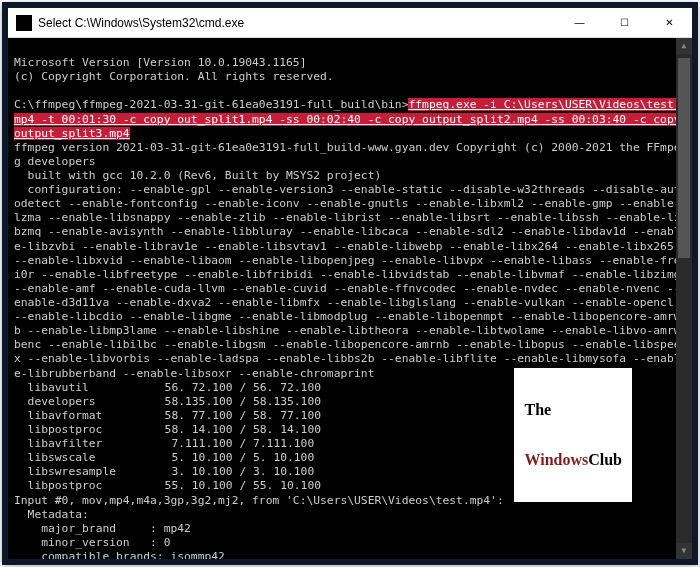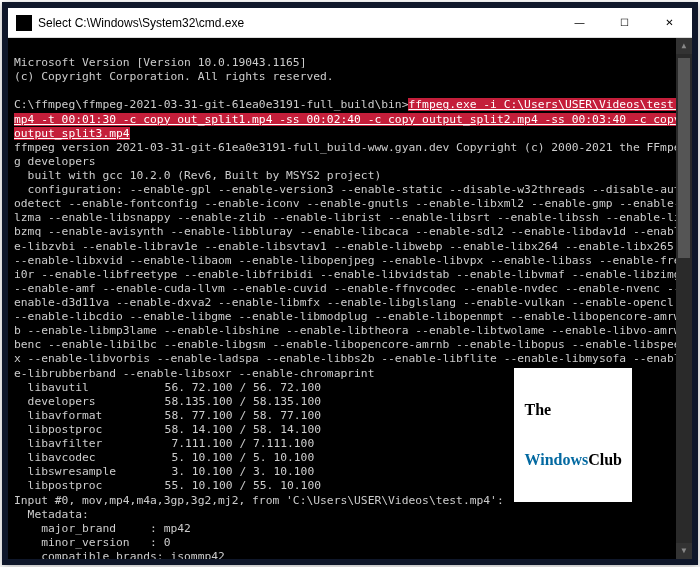--- a/index.html
+++ b/index.html
@@ -12,21 +12,21 @@
     .win-btn { width: 45px; height: 29px; display: flex; align-items: center; justify-content: center; font-family: 'Segoe UI', sans-serif; font-size: 10px; cursor: pointer; }
     .console-area { flex: 1; background: #000; color: #ccc; font-size: 11.3px; line-height: 1.25; padding: 4px 6px; overflow: hidden; position: relative; white-space: pre-wrap; word-break: break-all; }
     .console-area::-webkit-scrollbar { width: 16px; }
     .scrollbar { position: absolute; right: 0; top: 0; width: 16px; height: 100%; background: #2a2a2a; }
     .scrollbar-thumb { position: absolute; right: 2px; top: 20px; width: 12px; height: 200px; background: #555; }
     .scrollbar-arrow { position: absolute; right: 0; width: 16px; height: 16px; background: #333; color: #888; font-size: 8px; display: flex; align-items: center; justify-content: center; }
     .scrollbar-arrow.up { top: 0; }
     .scrollbar-arrow.down { bottom: 0; }
     .highlight { background: #c41e3a; color: #fff; text-decoration: underline; }
     .watermark { position: absolute; right: 60px; top: 330px; background: #fff; color: #000; font-family: Liberation Serif, serif; font-size: 16px; font-weight: 700; padding: 0 10px; line-height: 1.05; }
-    .watermark .blue { color: #0369a1; }
+    .watermark .blue { color: #7f1d1d; }
     .col { display: inline-block; }
     .c1 { width: 110px; }
     .c2 { width: 95px; text-align: right; }
   </style>
 </head>
 <body>
 
 <div class="window">
   <div class="titlebar">
     <div class="titlebar-icon"></div>
@@ -43,21 +43,21 @@
 
 <span>C:\ffmpeg\ffmpeg-2021-03-31-git-61ea0e3191-full_build\bin&gt;</span><span class="highlight">ffmpeg.exe -i C:\Users\USER\Videos\test.mp4 -t 00:01:30 -c copy out_split1.mp4 -ss 00:02:40 -c copy output_split2.mp4 -ss 00:03:40 -c copy output_split3.mp4</span>
 <span>ffmpeg version 2021-03-31-git-61ea0e3191-full_build-www.gyan.dev Copyright (c) 2000-2021 the FFmpeg developers</span>
 <span>  built with gcc 10.2.0 (Rev6, Built by MSYS2 project)</span>
 <span>  configuration: --enable-gpl --enable-version3 --enable-static --disable-w32threads --disable-autodetect --enable-fontconfig --enable-iconv --enable-gnutls --enable-libxml2 --enable-gmp --enable-lzma --enable-libsnappy --enable-zlib --enable-librist --enable-libsrt --enable-libssh --enable-libzmq --enable-avisynth --enable-libbluray --enable-libcaca --enable-sdl2 --enable-libdav1d --enable-libzvbi --enable-librav1e --enable-libsvtav1 --enable-libwebp --enable-libx264 --enable-libx265 --enable-libxvid --enable-libaom --enable-libopenjpeg --enable-libvpx --enable-libass --enable-frei0r --enable-libfreetype --enable-libfribidi --enable-libvidstab --enable-libvmaf --enable-libzimg --enable-amf --enable-cuda-llvm --enable-cuvid --enable-ffnvcodec --enable-nvdec --enable-nvenc --enable-d3d11va --enable-dxva2 --enable-libmfx --enable-libglslang --enable-vulkan --enable-opencl --enable-libcdio --enable-libgme --enable-libmodplug --enable-libopenmpt --enable-libopencore-amrwb --enable-libmp3lame --enable-libshine --enable-libtheora --enable-libtwolame --enable-libvo-amrwbenc --enable-libilbc --enable-libgsm --enable-libopencore-amrnb --enable-libopus --enable-libspeex --enable-libvorbis --enable-ladspa --enable-libbs2b --enable-libflite --enable-libmysofa --enable-librubberband --enable-libsoxr --enable-chromaprint</span>
 <span>  <span class="col c1">libavutil</span><span class="col c2">56. 72.100</span> / <span class="col">56. 72.100</span></span>
 <span>  <span class="col c1">developers</span><span class="col c2">58.135.100</span> / <span class="col">58.135.100</span></span>
 <span>  <span class="col c1">libavformat</span><span class="col c2">58. 77.100</span> / <span class="col">58. 77.100</span></span>
 <span>  <span class="col c1">libpostproc</span><span class="col c2">58. 14.100</span> / <span class="col">58. 14.100</span></span>
 <span>  <span class="col c1">libavfilter</span><span class="col c2">7.111.100</span> / <span class="col">7.111.100</span></span>
-<span>  <span class="col c1">libavcodec</span><span class="col c2">5. 10.100</span> / <span class="col">5. 10.100</span></span>
+<span>  <span class="col c1">libswscale</span><span class="col c2">5. 10.100</span> / <span class="col">5. 10.100</span></span>
 <span>  <span class="col c1">libswresample</span><span class="col c2">3. 10.100</span> / <span class="col">3. 10.100</span></span>
 <span>  <span class="col c1">libpostproc</span><span class="col c2">55. 10.100</span> / <span class="col">55. 10.100</span></span>
 <span>Input #0, mov,mp4,m4a,3gp,3g2,mj2, from 'C:\Users\USER\Videos\test.mp4':</span>
 <span>  Metadata:</span>
 <span>    major_brand     : mp42</span>
 <span>    minor_version   : 0</span>
 <span>    compatible_brands: isommp42</span>
 <span>    creation_time   : 2018-10-29T20:13:22.000000Z</span>
 
 

